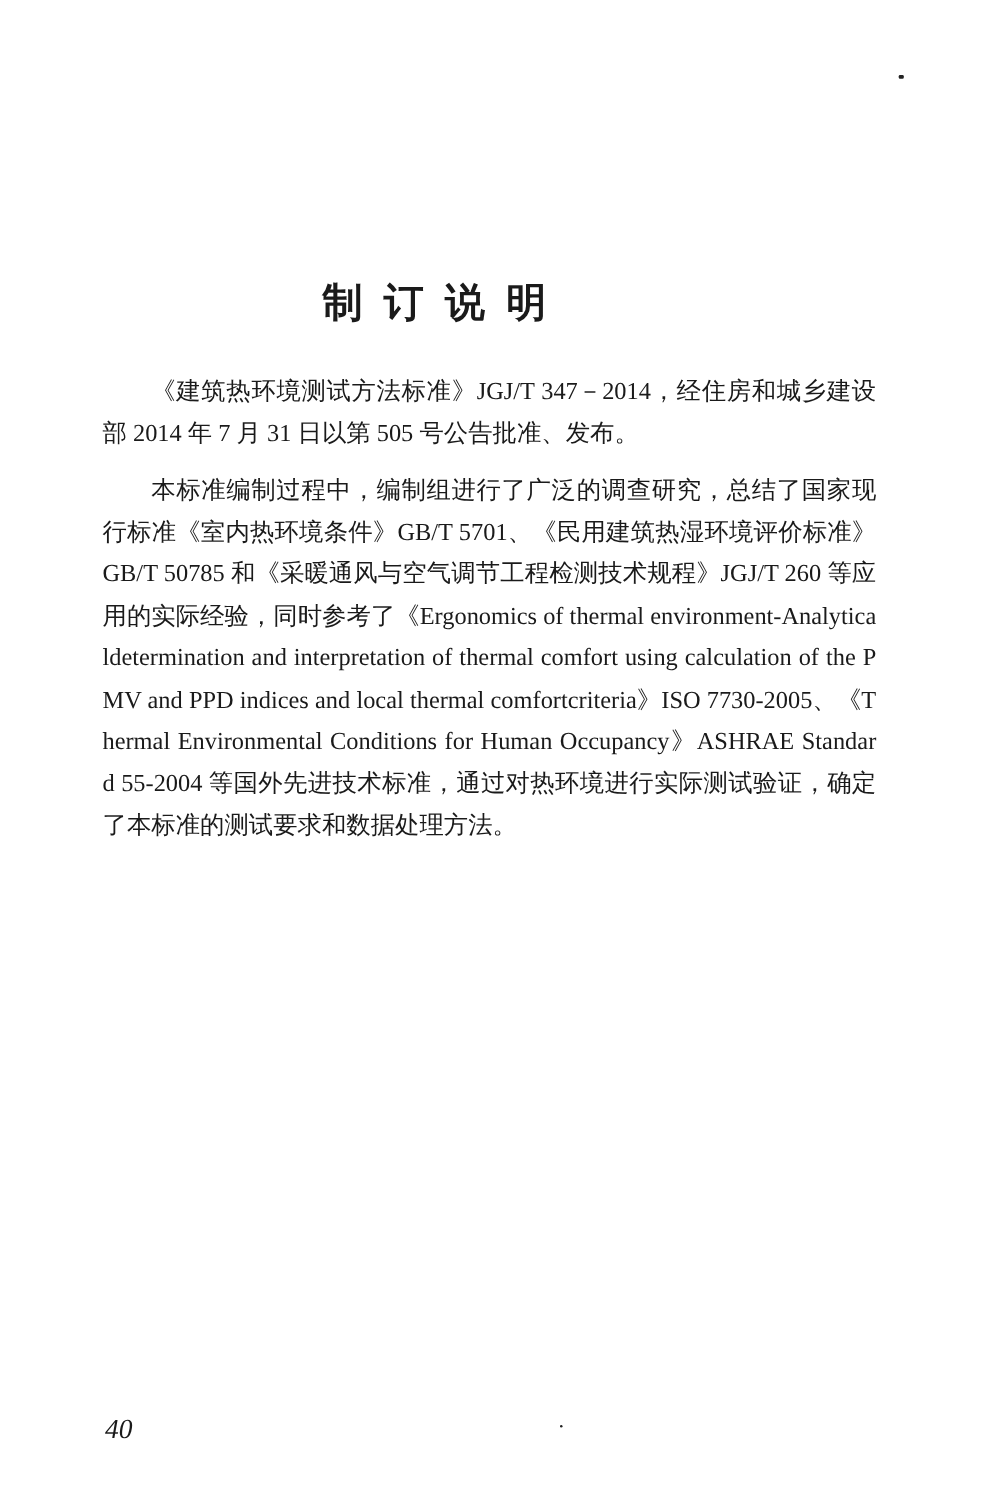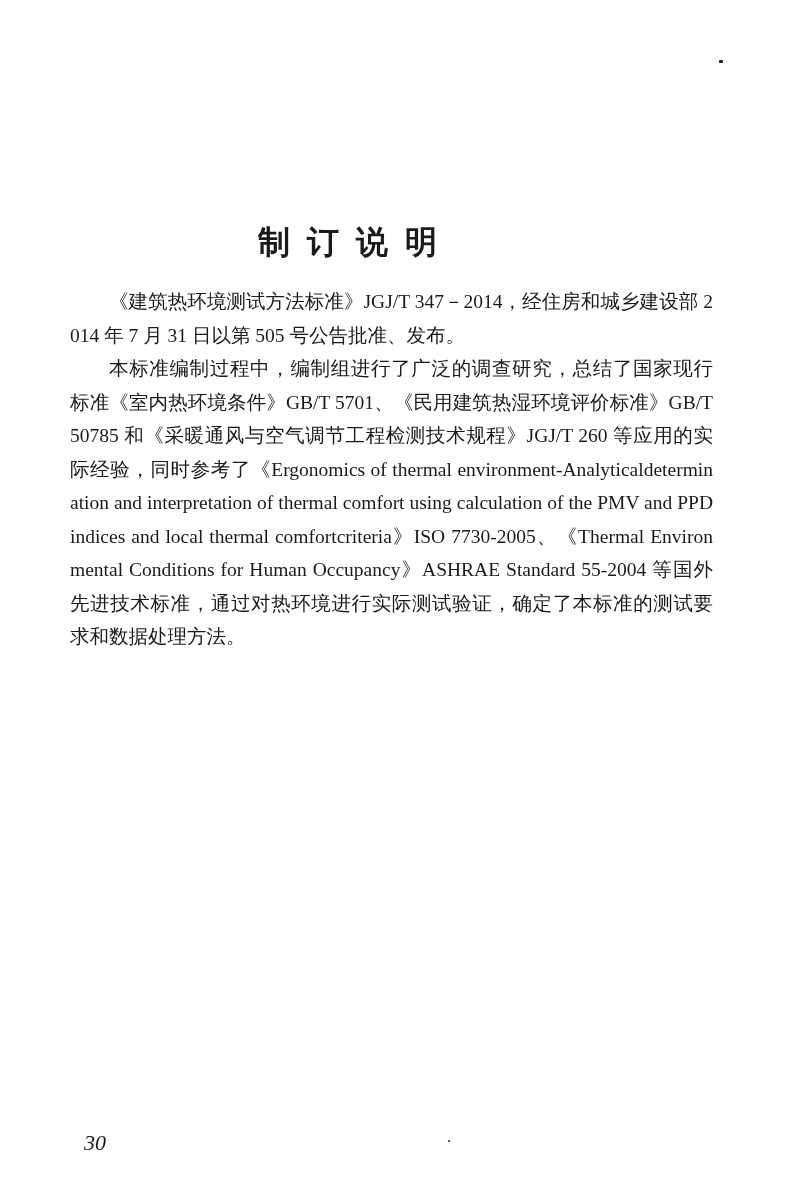--- a/index.html
+++ b/index.html
@@ -41,21 +41,21 @@
       padding-left: 12px;
       box-sizing: border-box;
     }
     .body-text {
       position: absolute;
       left: 70px;
       top: 285px;
       width: 643px;
     }
     .para {
-      margin: 0;
+      margin: 12px;
       font-size: 19.5px;
       line-height: 33.5px;
       text-indent: 39px;
       text-align: justify;
       text-align-last: left;
       word-break: break-all;
       font-family: "Liberation Serif", "DejaVu Serif", serif;
     }
     .page-number {
       position: absolute;
@@ -73,15 +73,15 @@
 <div class="page">
   <div class="speck top"></div>
 
   <h1 class="title">制订说明</h1>
 
   <div class="body-text">
     <p class="para">《建筑热环境测试方法标准》JGJ/T 347－2014，经住房和城乡建设部 2014 年 7 月 31 日以第 505 号公告批准、发布。</p>
     <p class="para">本标准编制过程中，编制组进行了广泛的调查研究，总结了国家现行标准《室内热环境条件》GB/T 5701、《民用建筑热湿环境评价标准》GB/T 50785 和《采暖通风与空气调节工程检测技术规程》JGJ/T 260 等应用的实际经验，同时参考了《Ergonomics of thermal environment-Analyticaldetermination and interpretation of thermal comfort using calculation of the PMV and PPD indices and local thermal comfortcriteria》ISO 7730-2005、《Thermal Environmental Conditions for Human Occupancy》ASHRAE Standard 55-2004 等国外先进技术标准，通过对热环境进行实际测试验证，确定了本标准的测试要求和数据处理方法。</p>
   </div>
 
-  <div class="page-number">30</div>
+  <div class="page-number">40</div>
   <div class="speck bottom"></div>
 </div>
 
 </body></html>

